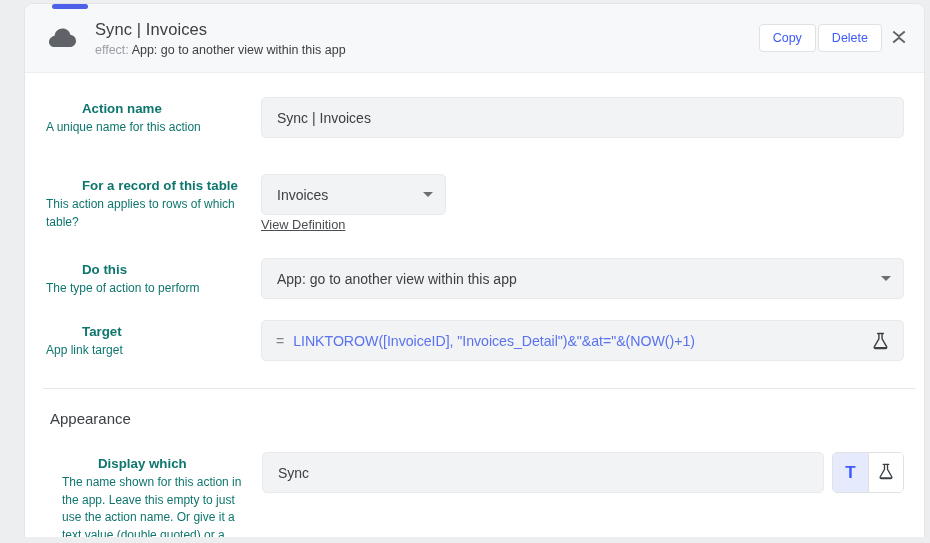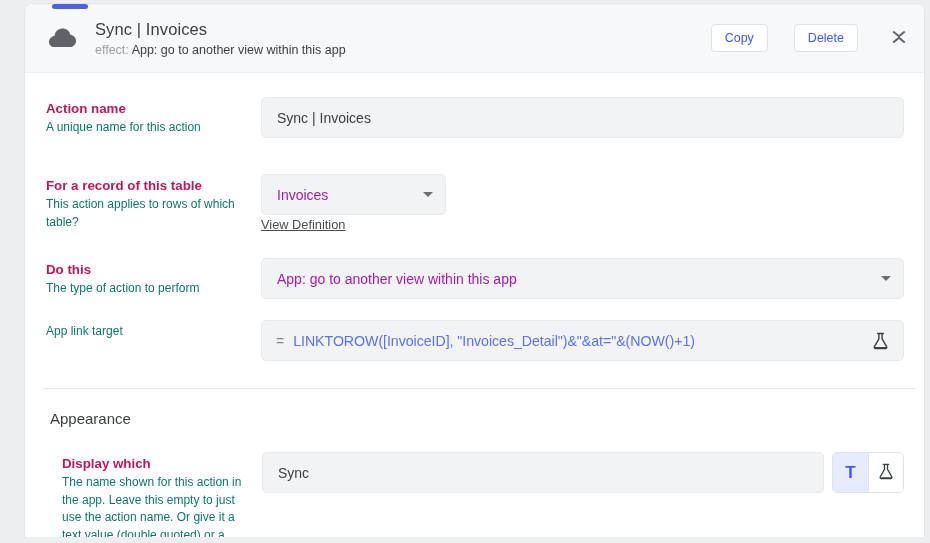--- a/index.html
+++ b/index.html
@@ -57,21 +57,21 @@
     letter-spacing: .1px;
     line-height: 20px;
   }
   .header-sub {
     margin-top: 3px;
     font-size: 12.5px;
     color: #3c4043;
     line-height: 16px;
   }
   .header-sub .eff { color: #9aa0a6; }
-  .header-actions { display: flex; align-items: center; gap: 26px; padding-right: 12px; padding-left: 47px; }
+  .header-actions { display: flex; align-items: center; gap: 2px; padding-right: 12px; padding-left: 47px; }
   .ghost-btn {
     font-size: 12.5px;
     color: #3d5afe;
     background: #ffffff;
     border: 1px solid #dfe1e5;
     border-radius: 4px;
     padding: 6px 13px;
     line-height: 14px;
     cursor: pointer;
     font-family: "Liberation Sans", sans-serif;
@@ -92,22 +92,23 @@
   }
   .row-label {
     width: 215px;
     flex: 0 0 215px;
     padding-right: 18px;
     padding-top: 2px;
   }
   .lbl-title {
     font-size: 13.3px;
     font-weight: bold;
-    color: #be185d;
+    color: #0f766e;
     line-height: 19px;
+    margin-left: 36px;
   }
   .lbl-desc {
     font-size: 12px;
     color: #0f766e;
     line-height: 17.5px;
     margin-top: 1px;
   }
   .row-control { flex: 1 1 auto; min-width: 0; }
 
   .text-input {
@@ -124,21 +125,21 @@
   }
   .select-box {
     height: 41px;
     background: #f1f3f4;
     border: 1px solid #e7e9ec;
     border-radius: 5px;
     display: flex;
     align-items: center;
     padding: 0 12px 0 15px;
     font-size: 14px;
-    color: #a21caf;
+    color: #404040;
     cursor: pointer;
   }
   .select-box .val { flex: 1 1 auto; }
   .caret {
     width: 0; height: 0;
     border-left: 5px solid transparent;
     border-right: 5px solid transparent;
     border-top: 5px solid #6b6f74;
     margin-left: 8px;
     flex: 0 0 auto;
@@ -294,20 +295,21 @@
         <div class="row-control">
           <div class="select-box">
             <span class="val">App: go to another view within this app</span>
             <span class="caret"></span>
           </div>
         </div>
       </div>
 
       <div class="row" style="padding-top:21px;">
         <div class="row-label">
+          <div class="lbl-title">Target</div>
           <div class="lbl-desc">App link target</div>
         </div>
         <div class="row-control">
           <div class="formula-box">
             <span class="formula-eq">=</span>
             <span class="formula-text">LINKTOROW([InvoiceID], "Invoices_Detail")&amp;"&amp;at="&amp;(NOW()+1)</span>
             <span class="flask-btn">
               <svg width="17" height="18" viewBox="0 0 17 18">
                 <path d="M5.6 1.5h5.8M6.9 1.5v5.3L2.4 14.6c-.5.9.1 1.9 1.1 1.9h10c1 0 1.6-1 1.1-1.9L10.1 6.8V1.5" fill="none" stroke="#3c4043" stroke-width="1.4" stroke-linecap="round" stroke-linejoin="round"></path>
                 <path d="M3.2 15.9h10.6" stroke="#3c4043" stroke-width="1.6" stroke-linecap="round"></path>

